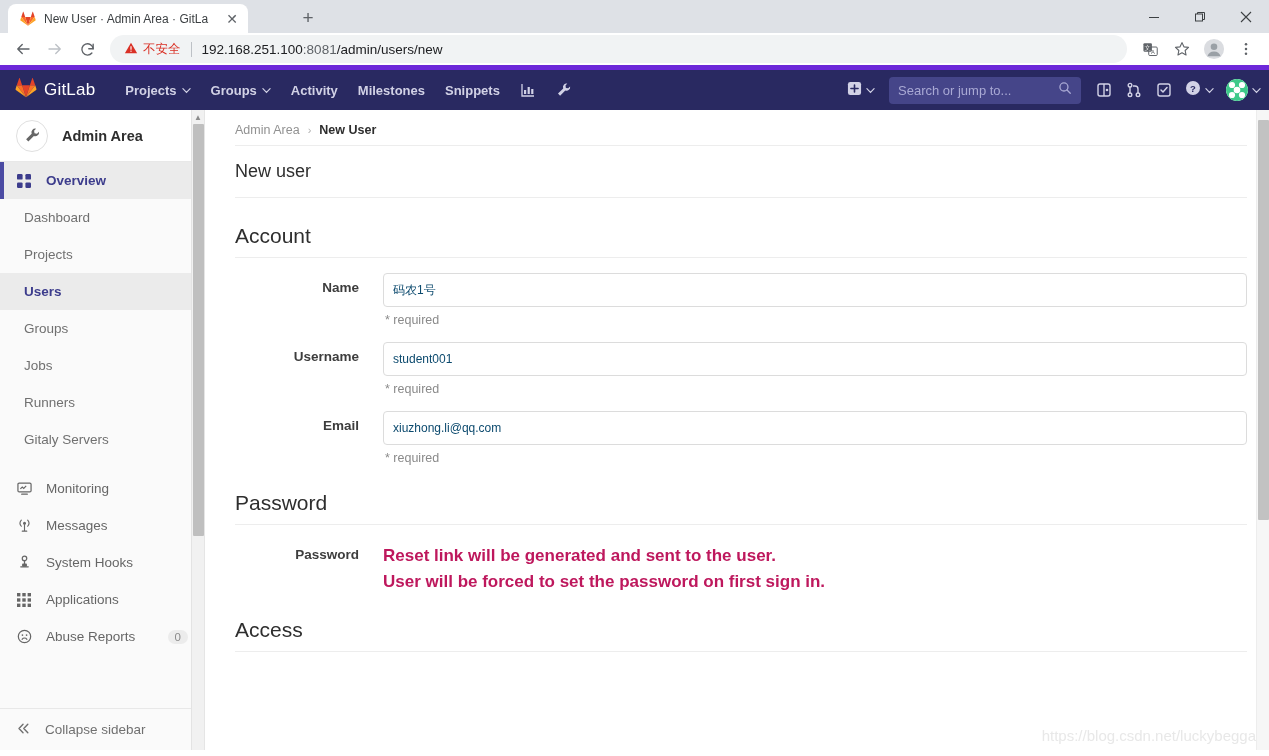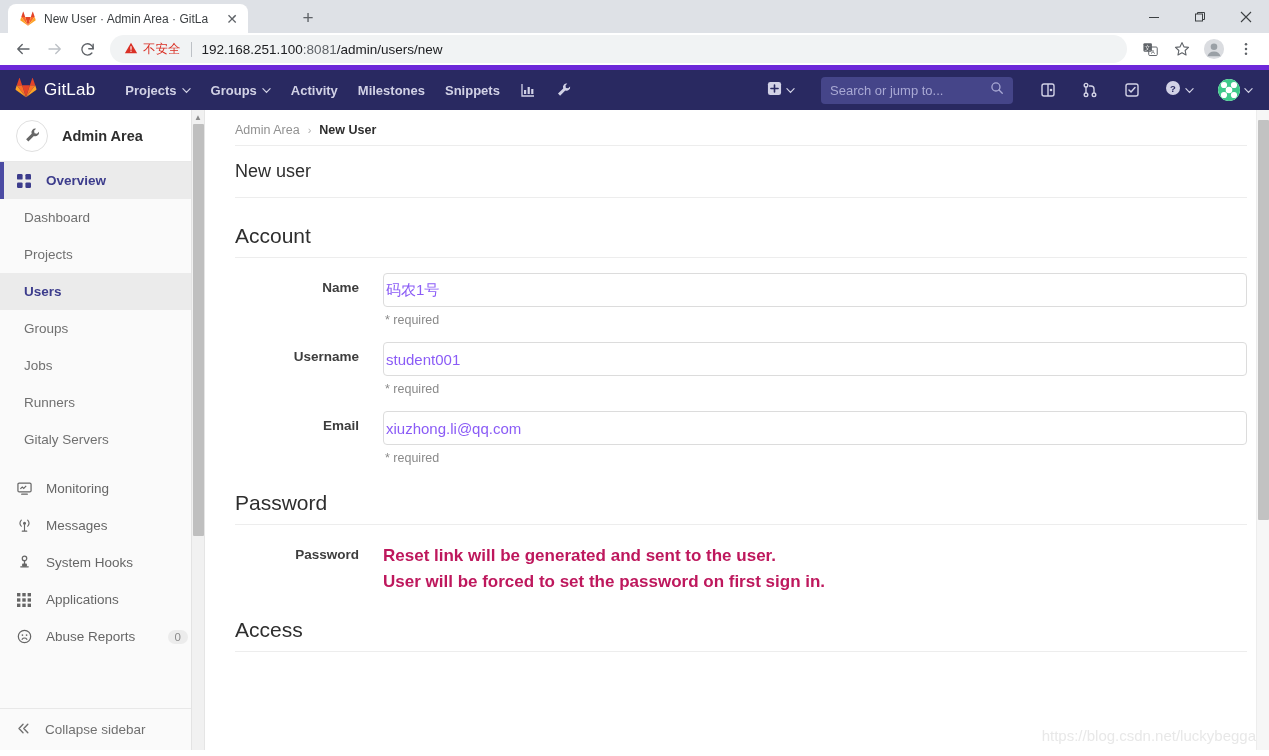--- a/index.html
+++ b/index.html
@@ -85,22 +85,22 @@
   .gl-logo-text {
     color: #fff; font-size: 17px; letter-spacing: .2px; font-weight: 400;
   }
   .gl-menu { display: flex; align-items: center; margin-left: 14px; }
   .gl-menu-item {
     color: #d2d2e6; font-size: 13px; font-weight: bold;
     padding: 0 10px; height: 40px; display: flex; align-items: center;
     gap: 5px; white-space: nowrap;
   }
   .gl-right {
-    position: absolute; right: 16px; top: 0; height: 40px;
-    display: flex; align-items: center; gap: 12px;
+    position: absolute; right: 8px; top: 0; height: 40px;
+    display: flex; align-items: center; gap: 0;
   }
   .gl-icon-btn {
     width: 30px; height: 30px; display: flex;
     align-items: center; justify-content: center; color: #d2d2e6;
   }
   .gl-plus {
     display: flex; align-items: center; gap: 4px;
     color: #d2d2e6; padding: 0 6px; height: 30px;
   }
   .gl-search {
@@ -210,22 +210,22 @@
 
   .form-row { display: flex; padding-top: 15px; }
   .form-label {
     width: 148px; flex: 0 0 148px; text-align: right;
     padding-right: 24px; font-size: 13.5px; font-weight: bold;
     color: #3d3d3d; padding-top: 7px;
   }
   .form-field { flex: 1; min-width: 0; }
   .input {
     width: 100%; height: 34px; border: 1px solid #dcdcdc;
-    border-radius: 4px; padding: 0 2px;
-    font-size: 15px; color: #8b5cf6; background: #fff;
+    border-radius: 4px; padding: 0 9px;
+    font-size: 12px; color: #0c4a6e; background: #fff;
     font-family: "Liberation Sans", "DejaVu Sans", sans-serif;
     line-height: 32px;
     display: block;
   }
   .hint { font-size: 12.5px; color: #8a8a8a; padding: 6px 0 0 2px; }
   .pw-note {
     font-size: 17px; font-weight: bold; color: #be185d;
     line-height: 21px; padding-top: 5px;
   }
 

